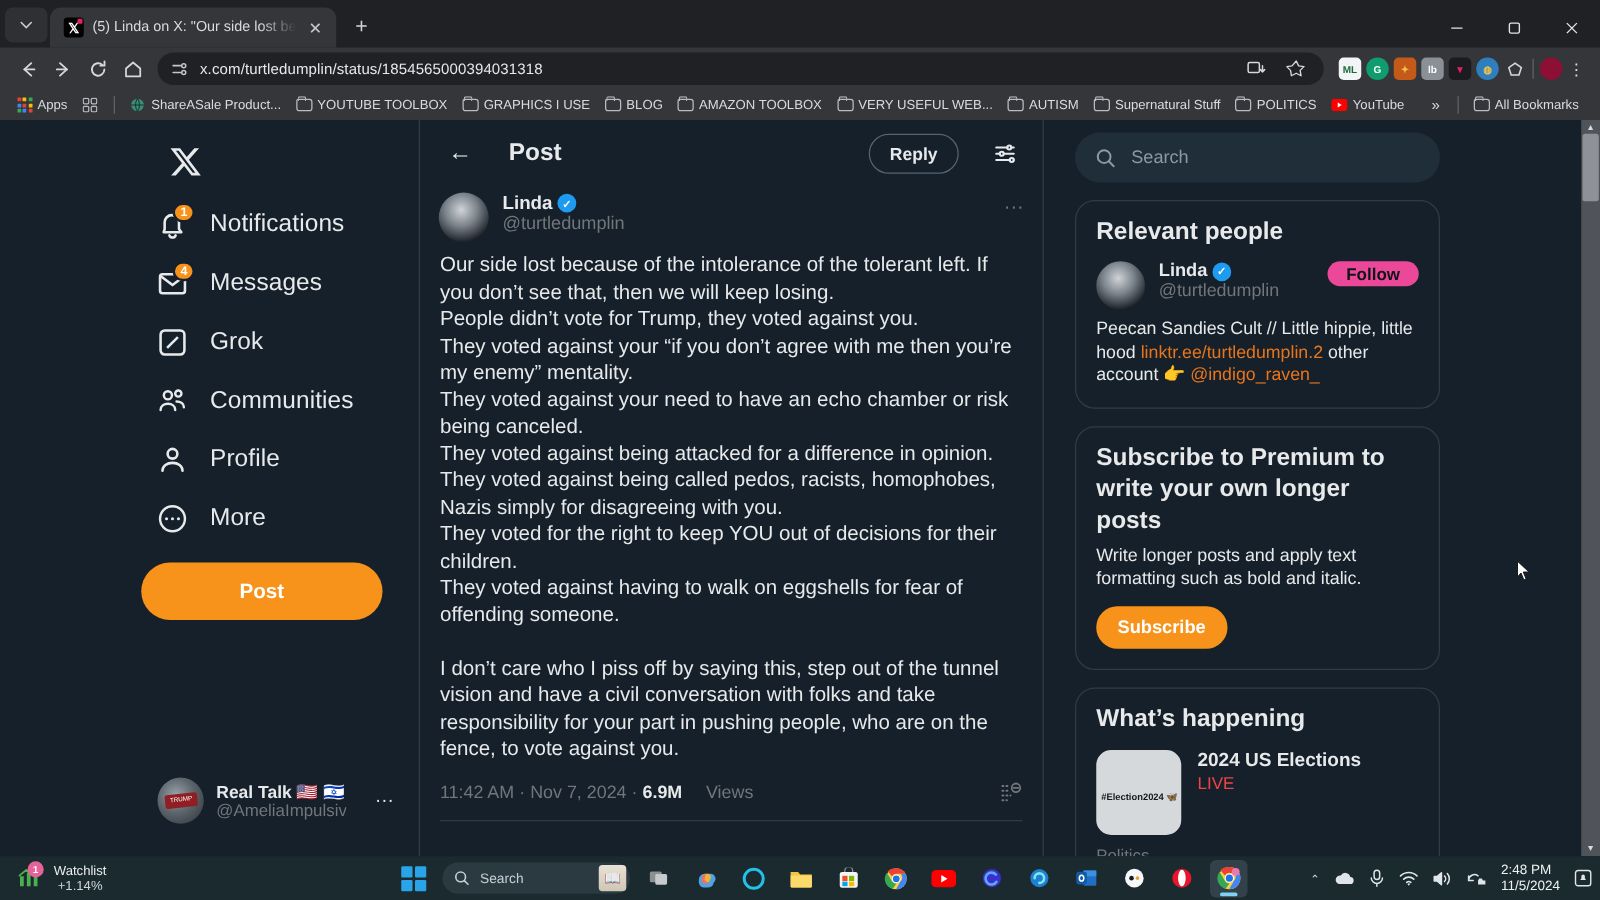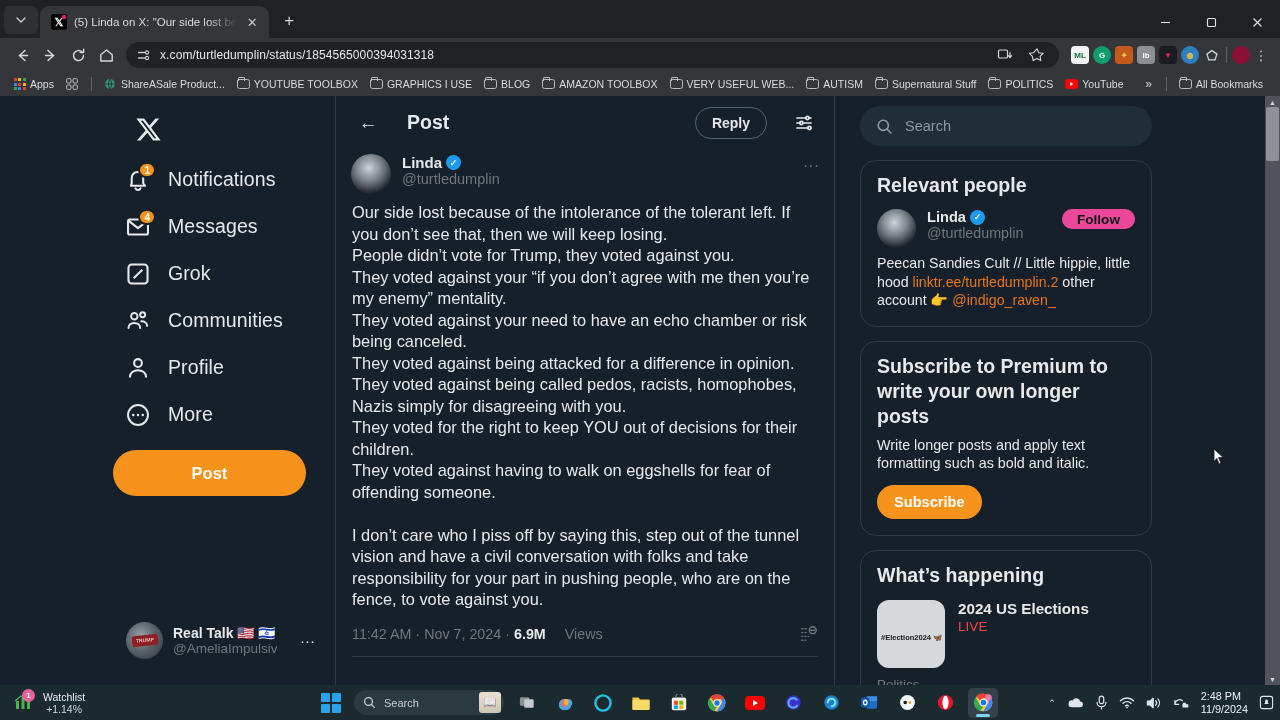--- a/index.html
+++ b/index.html
@@ -774,21 +774,21 @@
           </svg>
       </span>
       <span>
         <svg width="17" height="14" viewBox="0 0 18 14" fill="none" stroke="#dfe5e8" stroke-width="1.3" stroke-linecap="round">
             <path d="M2 8.5a5 5 0 0 1 8-4M2 4.6v3.9h3.9"></path>
             <path d="M10 11.8h6.2v-3.4h-2l-1-1.6h-2.2l-1 1.6z" fill="#dfe5e8" stroke="none"></path>
           </svg>
       </span>
       <span class="clock">
         <div>2:48 PM</div>
-        <div>11/9/2024</div>
+        <div>11/5/2024</div>
       </span>
       <span>
         <svg width="15" height="15" viewBox="0 0 16 16" fill="none" stroke="#dfe5e8" stroke-width="1.2">
             <rect x="1.5" y="1.5" width="13" height="13" rx="2.2"></rect>
             <path d="M5.5 9.5h5l-1-1.3V6.4a1.5 1.5 0 0 0-3 0v1.8z" fill="#dfe5e8" stroke="none"></path>
           </svg>
       </span>
     </div>
   </div>
 

